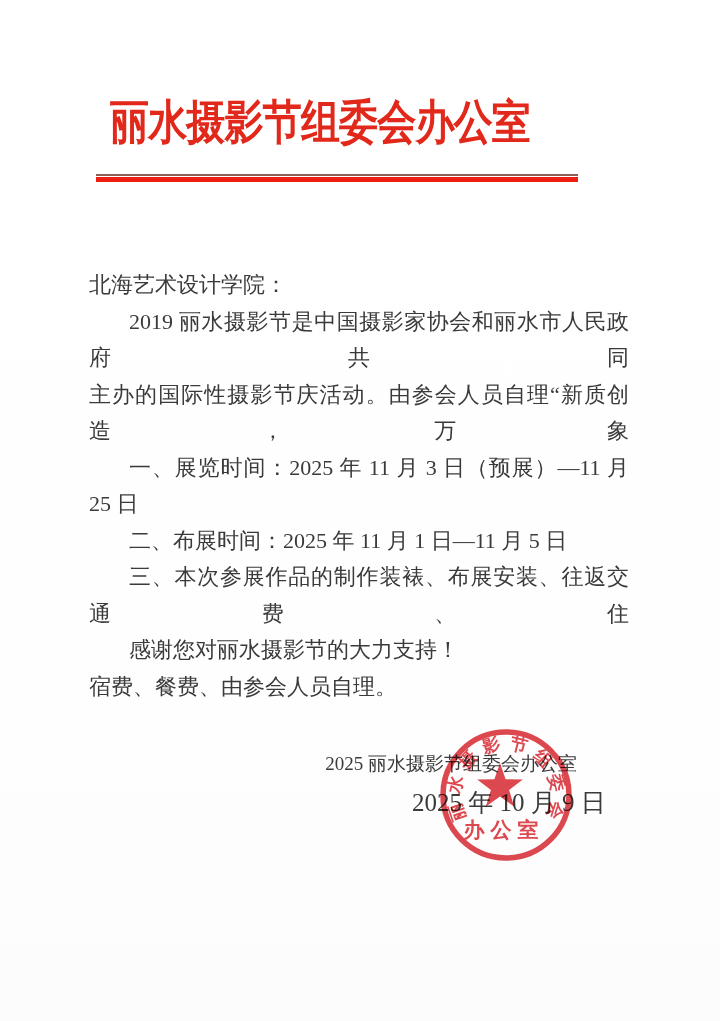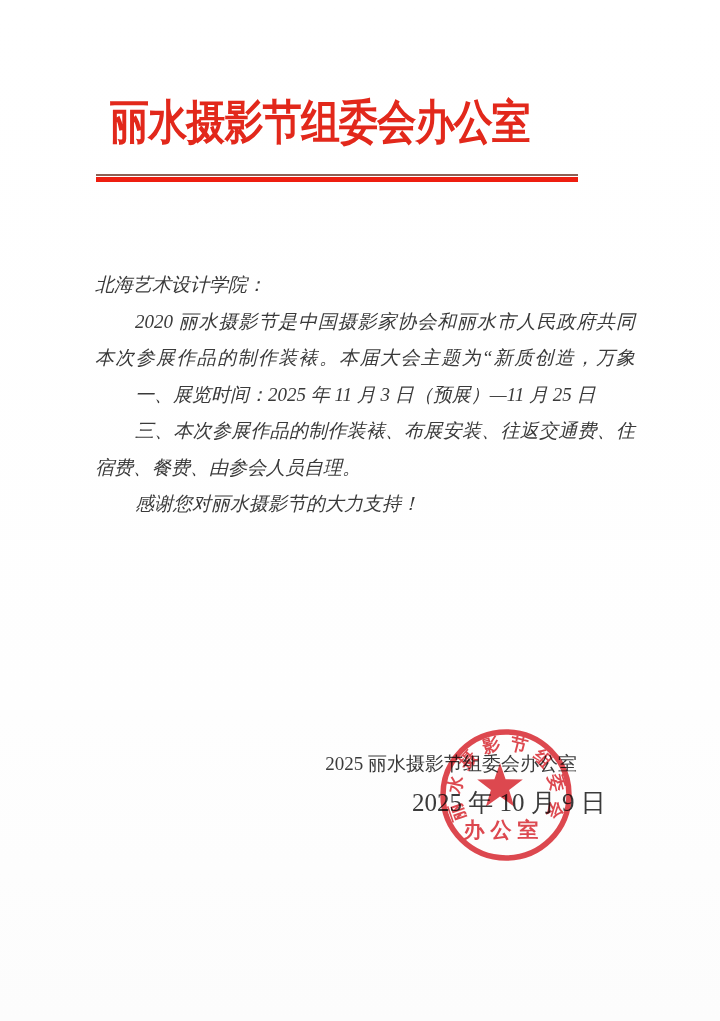--- a/index.html
+++ b/index.html
@@ -17,24 +17,23 @@
     color:#e2281b;
     transform:scaleX(0.83); transform-origin:50% 50%;
     letter-spacing:-1px;
   }
   .rule { position:absolute; top:174px; left:96px; width:482px; }
   .rule-dark { height:2px; background:#8d6054; }
   .rule-gap  { height:1px; background:#ffffff; }
   .rule-red  { height:5px; background:#ee1e10; }
 
   .body-text {
-    position:absolute; left:95px; top:267px; width:540px;
-    font-size:19px; line-height:36.5px; color:#3a3a3a;
+    position:absolute; left:89px; top:267px; width:540px;
+    font-size:22px; line-height:36.5px; color:#3a3a3a;
     text-align:justify;
-    font-style:italic;
   }
   .line { min-height:36.5px; }
   .indent { text-indent:40px; }
   .jlast { text-align-last:justify; }
 
   .signature {
     position:absolute; top:752px; right:143px;
     font-size:19px; line-height:24px; color:#3a3a3a; white-space:nowrap;margin-left:24px;
   }
   .date {
@@ -56,26 +55,27 @@
   <div class="letterhead">丽水摄影节组委会办公室</div>
 
   <div class="rule">
     <div class="rule-dark"></div>
     <div class="rule-gap"></div>
     <div class="rule-red"></div>
   </div>
 
   <div class="body-text">
     <div class="line">北海艺术设计学院：</div>
-    <div class="line indent jlast">2020 丽水摄影节是中国摄影家协会和丽水市人民政府共同</div>
-    <div class="line jlast">本次参展作品的制作装裱。本届大会主题为“新质创造，万象</div>
+    <div class="line indent jlast">2019 丽水摄影节是中国摄影家协会和丽水市人民政府共同</div>
+    <div class="line jlast">主办的国际性摄影节庆活动。由参会人员自理“新质创造，万象</div>
     <div class="line indent">一、展览时间：2025 年 11 月 3 日（预展）—11 月 25 日</div>
+    <div class="line indent">二、布展时间：2025 年 11 月 1 日—11 月 5 日</div>
     <div class="line indent jlast">三、本次参展作品的制作装裱、布展安装、往返交通费、住</div>
+    <div class="line indent">感谢您对丽水摄影节的大力支持！</div>
     <div class="line">宿费、餐费、由参会人员自理。</div>
-    <div class="line indent">感谢您对丽水摄影节的大力支持！</div>
   </div>
 
   <div class="signature">2025 丽水摄影节组委会办公室</div>
 
   <div class="date">2025 年 10 月 9 日</div>
 
   <div class="seal">
     <svg width="142" height="142" viewBox="0 0 142 142">
       <circle cx="70" cy="70" r="63" fill="none" stroke="#d92a32" stroke-width="5.5"></circle>
       <path id="sealArc" d="M 30.2 93 A 46 46 0 1 1 109.8 93" fill="none"></path>

